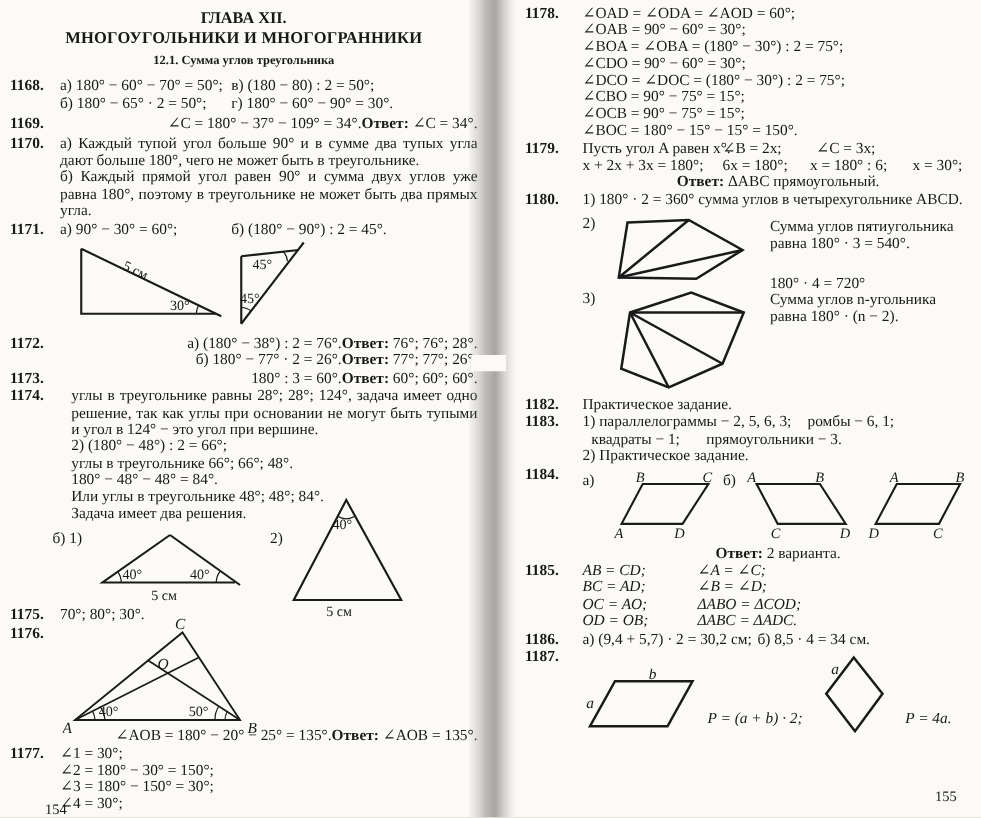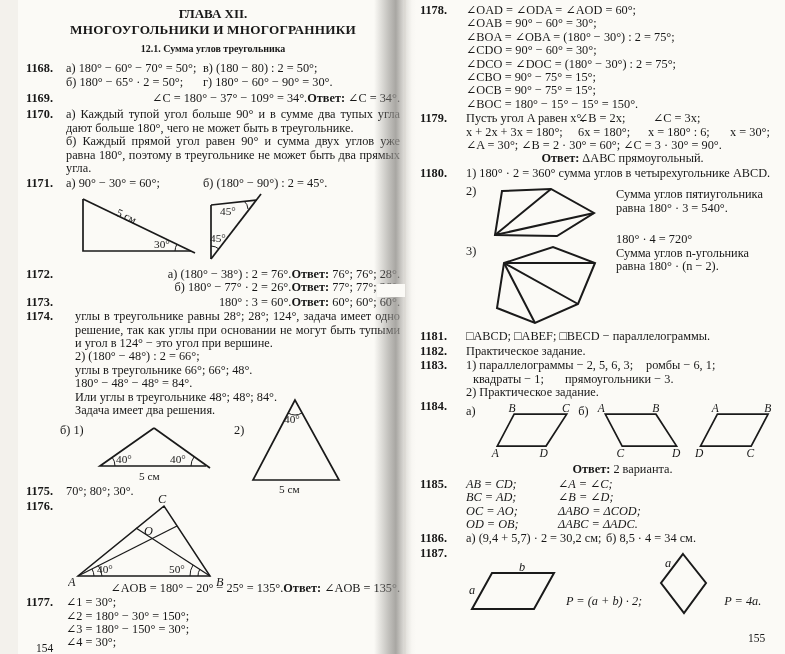--- a/index.html
+++ b/index.html
@@ -1,20 +1,20 @@
 <!DOCTYPE html>
 <html><head>
 <meta charset="utf-8">
 <style>
   html,body{margin:0;padding:0;background:#d8d6d2}
   *{box-sizing:border-box}
   .scan{position:relative;width:785px;height:654px;background:#f3f1ec;overflow:hidden;
         font-family:"Liberation Serif","DejaVu Serif",serif;font-size:12.3px;line-height:13.4px;color:#181818}
   .page{position:absolute;top:0;bottom:0;background:#fbfaf6}
-  .page-left{left:18px;width:386px;padding:5px 4px 12px 8px}
+  .page-left{left:0;width:386px;padding:5px 4px 12px 8px}
   .page-right{left:406px;width:379px;padding:4px 6px 0 14px}
   p{margin:0}
   .hdr{text-align:center;font-weight:700}
   .hdr-chapter{font-size:13px;margin-top:2px}
   .hdr-title{font-size:13.2px;margin:3px 0 2px;letter-spacing:.2px}
   .hdr-section{font-size:10px;margin:5px 0 7px}
   .sec2{text-align:center;font-weight:700;font-size:12.6px;margin:6px 0 5px}
   .prob{display:flex;align-items:flex-start;margin:0 0 1px}
   .page-left .pnum{width:40px}
   .page-right .pnum{width:46px}
@@ -250,21 +250,20 @@
         <p>∠OCB = 90° − 75° = 15°;</p>
         <p>∠BOC = 180° − 15° − 15° = 150°.</p>
       </div>
     </div>
 
     <div class="prob">
       <span class="pnum">1179.</span>
       <div class="pbody">
         <p><span class="s112">Пусть угол A равен x°.</span><span class="s75">∠B = 2x;</span><span>∠C = 3x;</span></p>
         <p><span class="s112">x + 2x + 3x = 180°;</span><span class="s70">6x = 180°;</span><span class="s82">x = 180° : 6;</span><span>x = 30°;</span></p>
-        <p>∠A = 30°; ∠B = 2 · 30° = 60°; ∠C = 3 · 30° = 90°.</p>
         <p class="ansline"><span class="anslab">Ответ:</span> <span class="ansval">ΔABC прямоугольный.</span></p>
       </div>
     </div>
 
     <div class="prob">
       <span class="pnum">1180.</span>
       <div class="pbody">
         <p>1) 180° · 2 = 360° сумма углов в четырехугольнике ABCD.</p>
         <div class="figrow1180">
           <div class="figcol1180">
@@ -288,26 +287,20 @@
             <p>равна 180° · 3 = 540°.</p>
             <p class="cap3">180° · 4 = 720°</p>
             <p>Сумма углов n-угольника</p>
             <p>равна 180° · (n − 2).</p>
           </div>
         </div>
       </div>
     </div>
 
 
-    <div class="prob">
-      <span class="pnum">1181.</span>
-      <div class="pbody">
-        <p>□ABCD; □ABEF; □BECD − параллелограммы.</p>
-      </div>
-    </div>
 
     <div class="prob">
       <span class="pnum">1182.</span>
       <div class="pbody">
         <p>Практическое задание.</p>
       </div>
     </div>
 
     <div class="prob">
       <span class="pnum">1183.</span>

